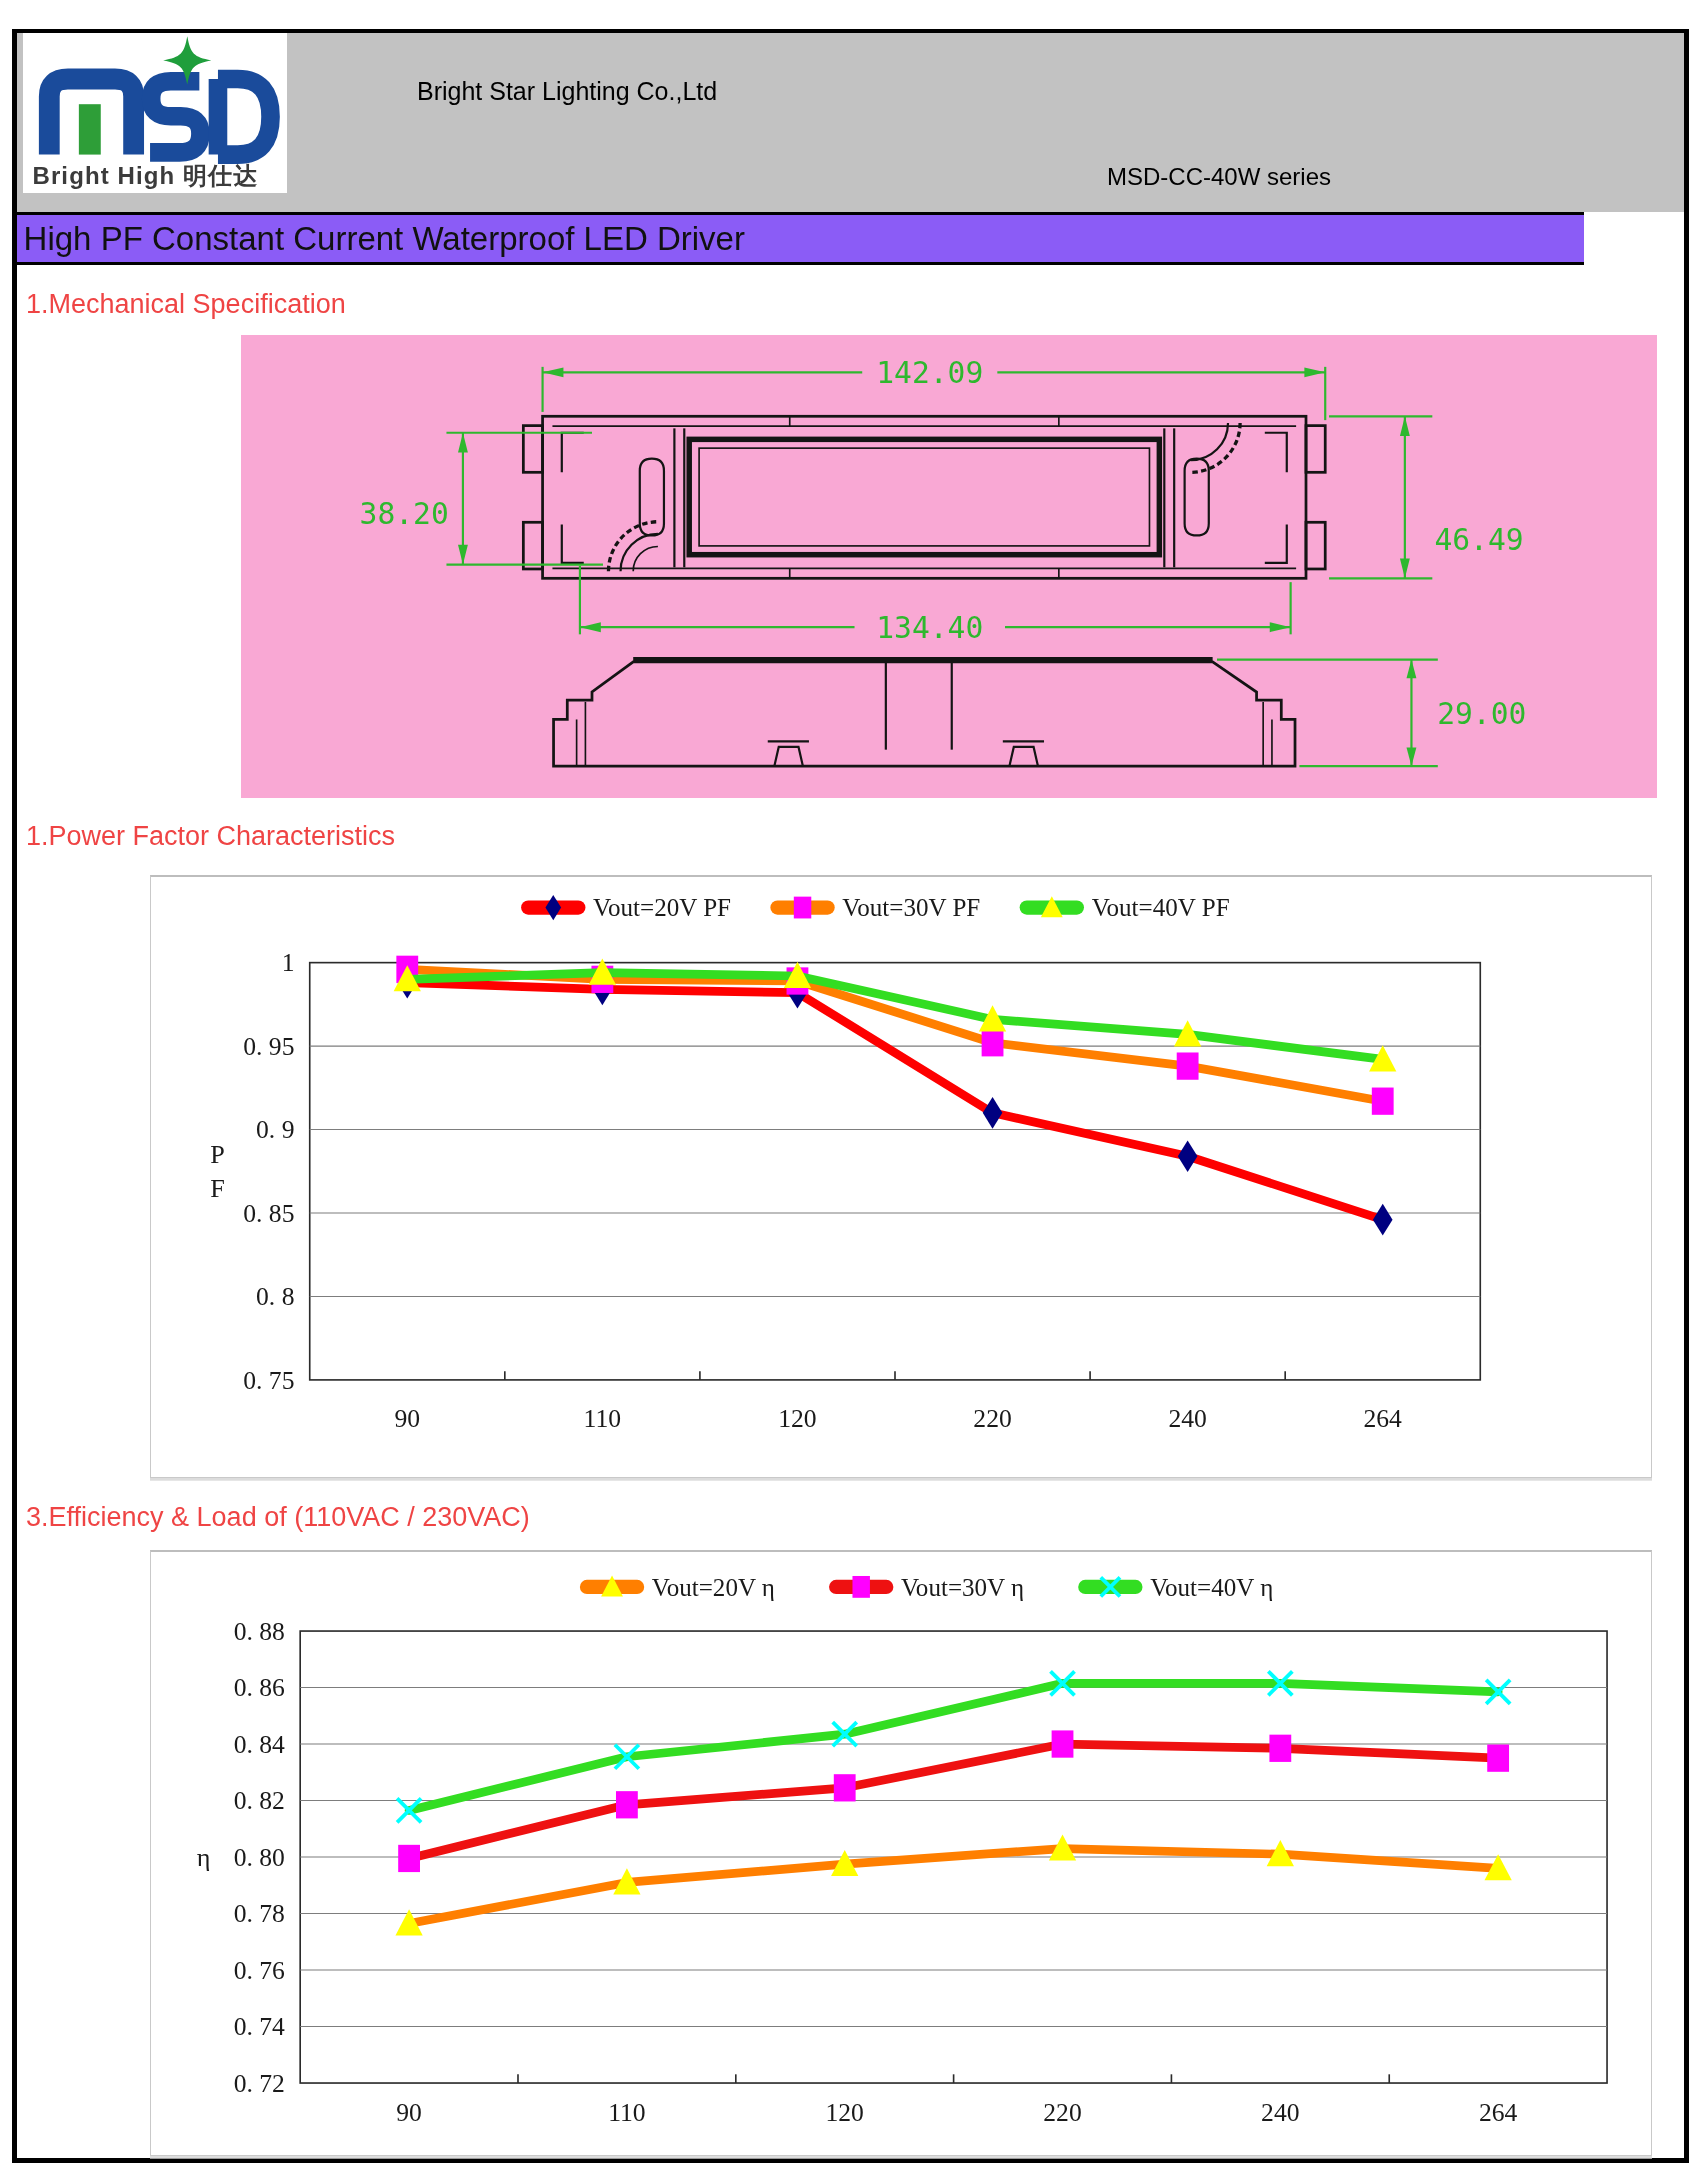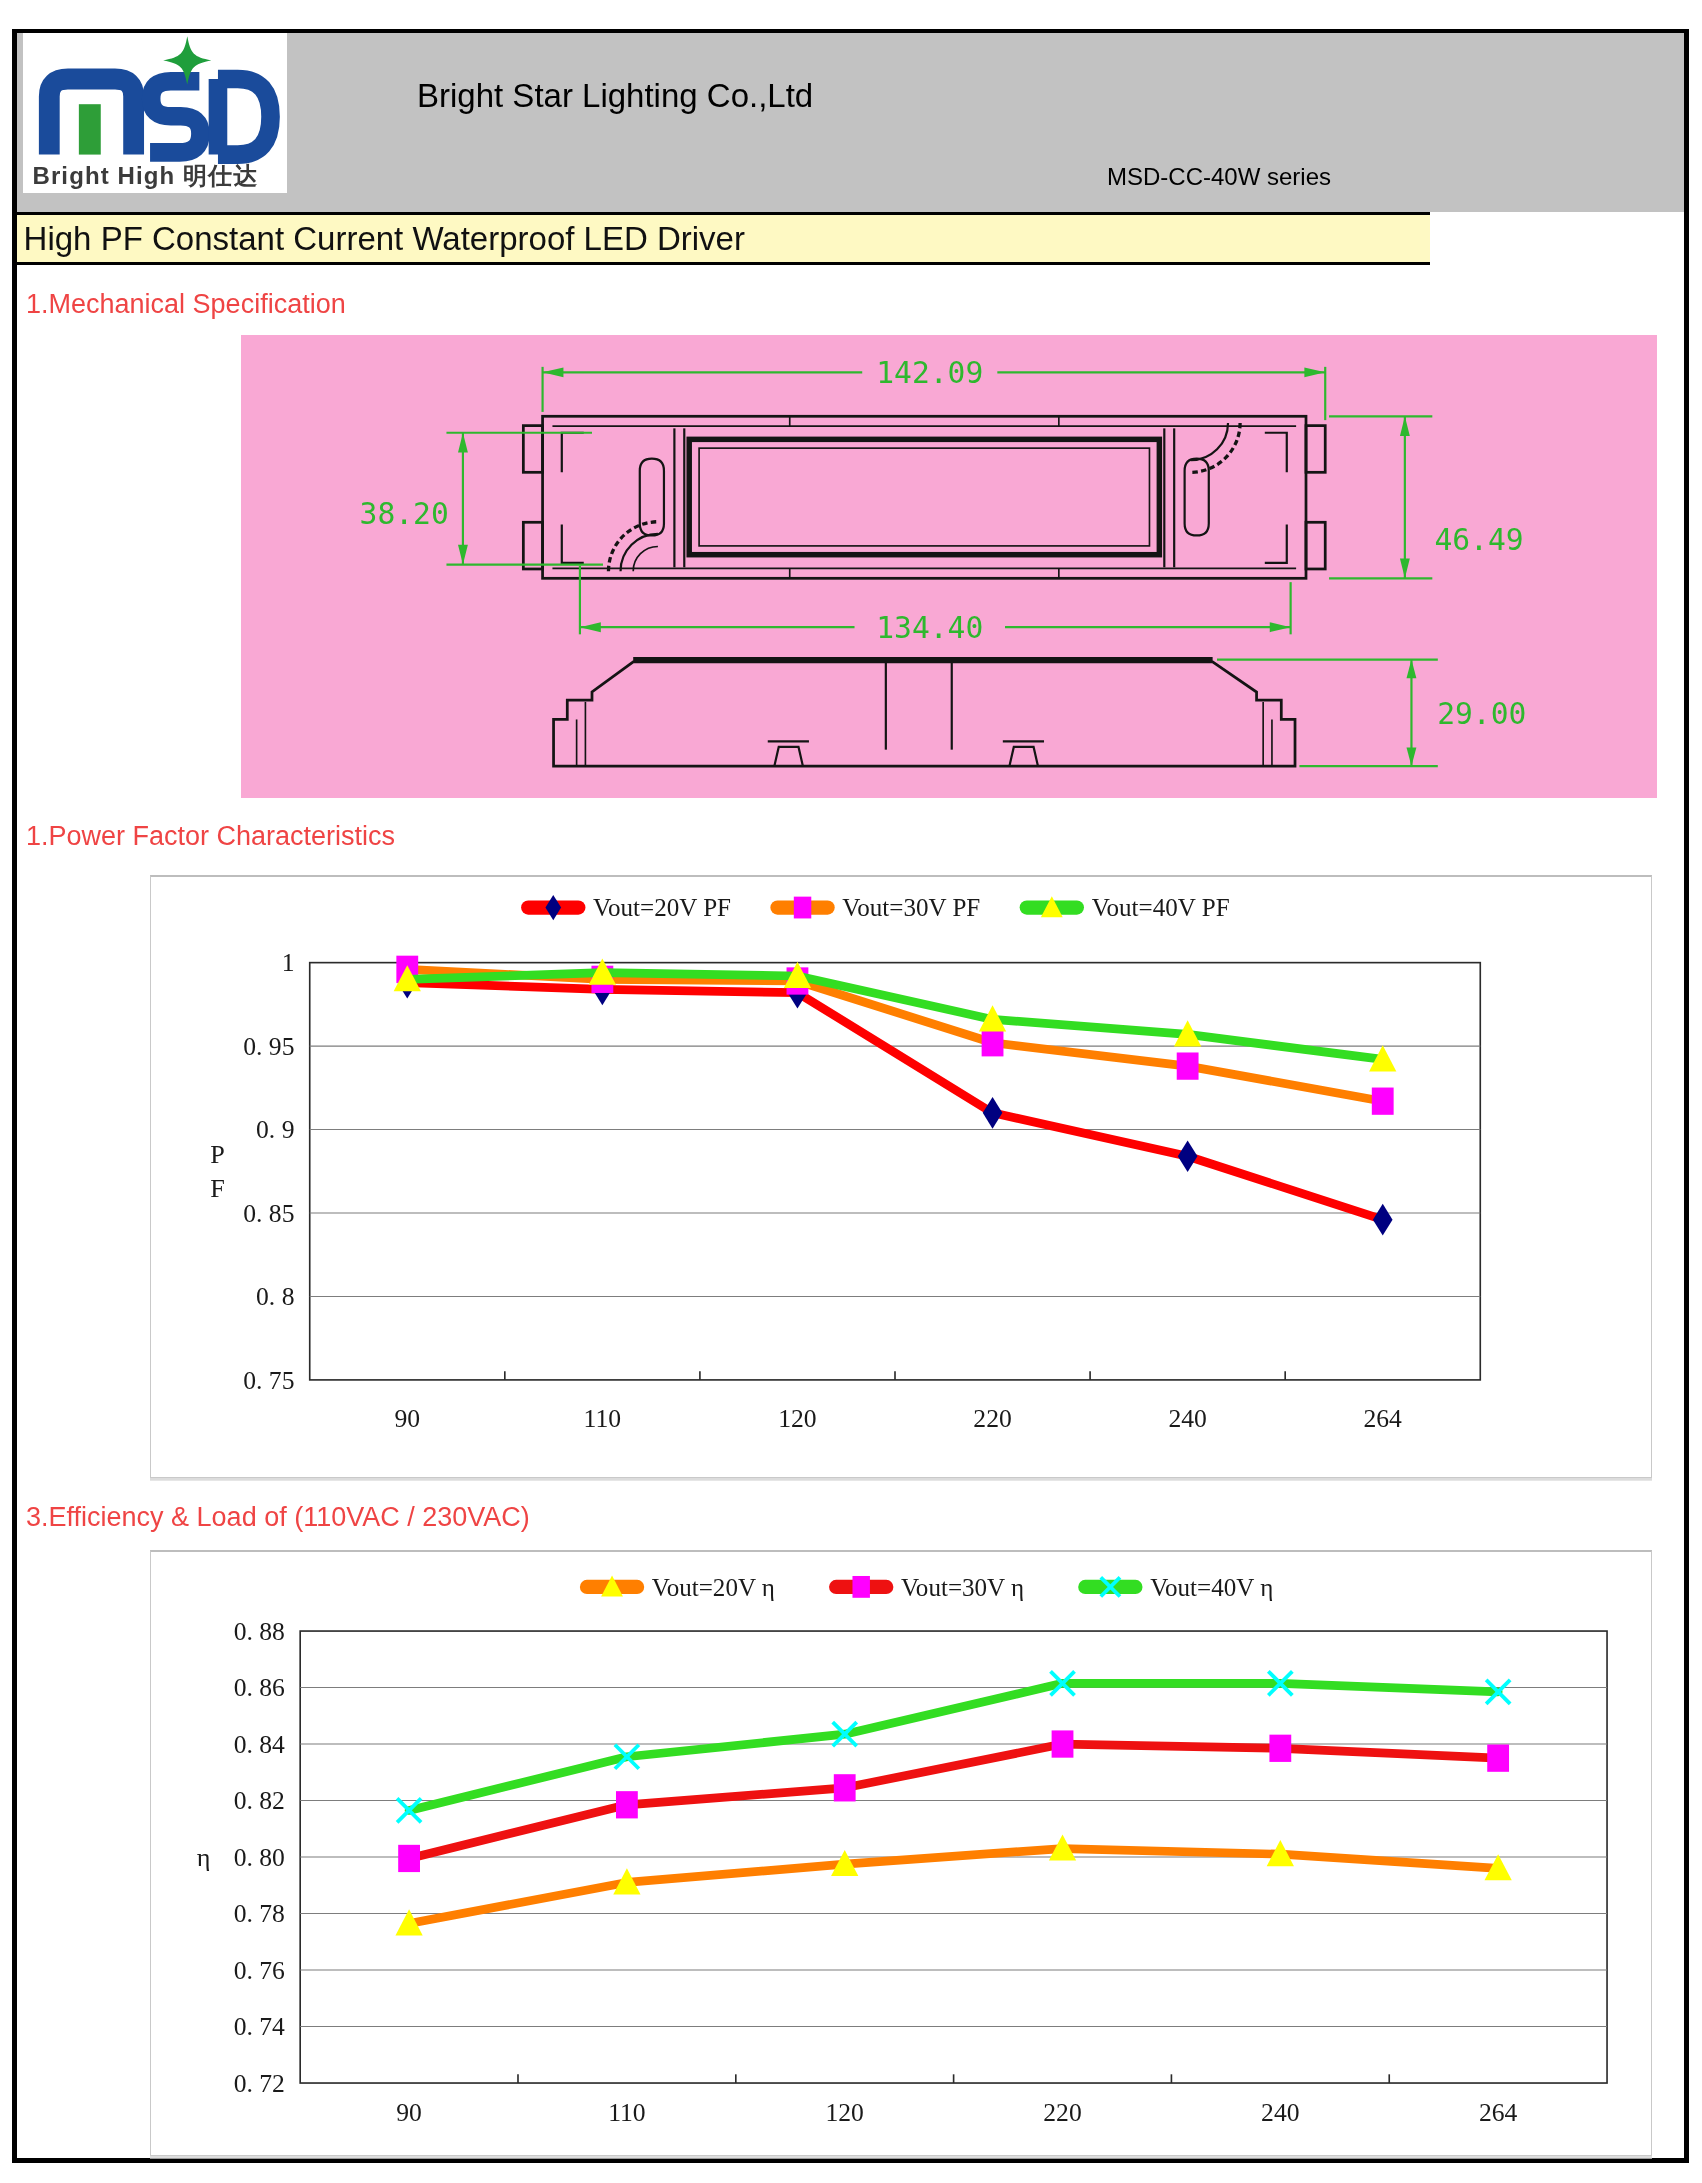--- a/index.html
+++ b/index.html
@@ -7,24 +7,24 @@
     width:1702px; height:2183px; position:relative; background:#ffffff;
     font-family:"Liberation Sans", sans-serif; color:#111;
   }
   .page-border { position:absolute; left:12px; top:28.5px; width:1677px; height:2134px;
     border:5px solid #000; box-sizing:border-box; }
   
   .header { position:absolute; left:17px; top:33px; width:1667px; height:179px; background:#c2c2c2; }
   .logo-box { position:absolute; left:5.5px; top:0px; width:264px; height:160px; background:#ffffff; }
   .logo-tagline { position:absolute; left:10px; top:127px; font-size:24px; font-weight:bold;
     color:#3b3b3b; letter-spacing:1.1px; white-space:nowrap; }
-  .company-name { position:absolute; left:400px; top:44px; font-size:33px; color:#000; }
+  .company-name { position:absolute; left:400px; top:44px; font-size:25px; color:#000; }
   .series-name { position:absolute; left:1090px; top:130px; font-size:24px; color:#000; }
   
-  .banner { position:absolute; left:17px; top:212px; width:1413px; height:53px; background:#fef9c3;
+  .banner { position:absolute; left:17px; top:212px; width:1567px; height:53px; background:#8b5cf6;
     border-top:3.3px solid #000; border-bottom:3.8px solid #000; box-sizing:border-box;
     display:flex; align-items:center;text-align:right; }
   .banner-title { font-size:33px; padding-left:6.6px; }
   
   .sec-heading { position:absolute; left:26px; font-size:27px; color:#ef4444; }
   #sec1-heading { top:289px; }
   #sec2-heading { top:821px; }
   #sec3-heading { top:1502px; }
   
   .drawing-box { position:absolute; left:241px; top:335px; width:1416px; height:463px; background:#f9a8d4; }

